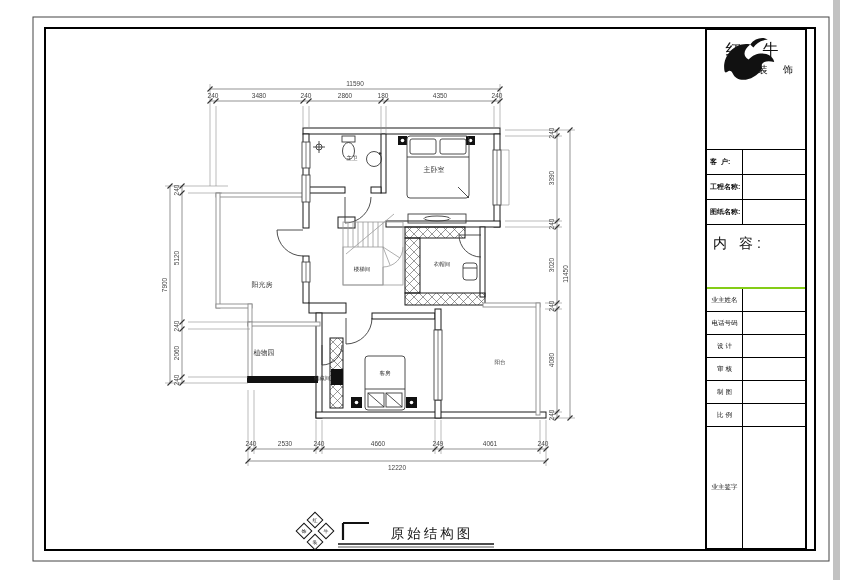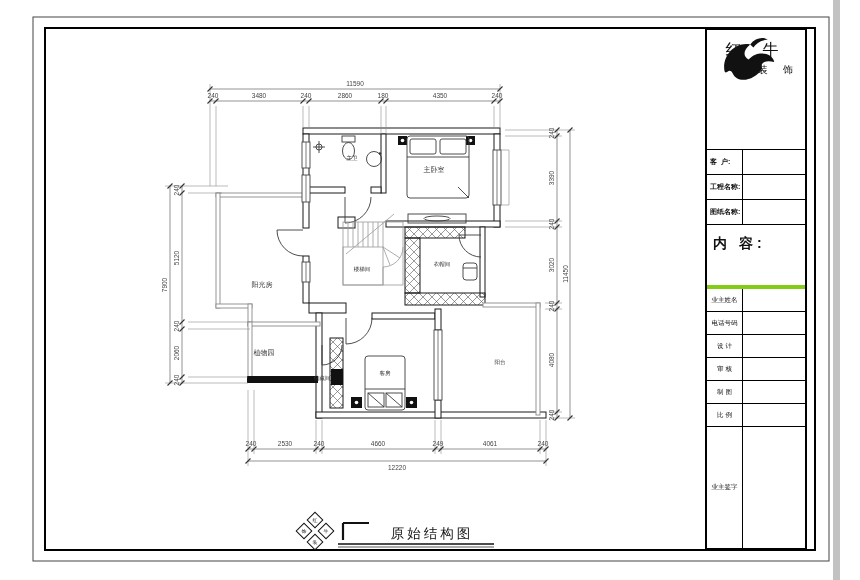--- a/index.html
+++ b/index.html
@@ -36,22 +36,22 @@
   .logo-cell{height:120px;border-bottom:1px solid #000;text-align:center;padding-top:8px;box-sizing:border-box;}
   .brand1{font-family:"DejaVu Serif","Liberation Serif",serif;font-size:16px;letter-spacing:8px;color:#111;margin-top:2px;}
   .brand2{font-family:"DejaVu Serif","Liberation Serif",serif;font-size:10px;letter-spacing:6px;color:#111;text-align:right;padding-right:6px;margin-top:2px;}
   .frow{height:25px;border-bottom:1px solid #000;display:flex;box-sizing:border-box;}
   .flabel{width:36px;border-right:1px solid #000;font-size:7px;font-weight:bold;color:#111;
           display:flex;align-items:center;padding-left:3px;box-sizing:border-box;white-space:pre;}
   .fvalue{flex:1;}
   .statement{height:97px;border-bottom:1px solid #000;padding:4px 3px 0 5px;box-sizing:border-box;}
   .st-head{font-size:8px;font-weight:bold;color:#111;margin-bottom:3px;}
   .st-line{font-size:6.2px;color:#222;line-height:1.55;white-space:pre;}
-  .content-cell{height:64px;border-bottom:4px solid #84cc16;box-sizing:border-box;
-                font-size:14px;font-weight:bold;letter-spacing:4px;color:#111;padding:10px 0 0 6px;}
+  .content-cell{height:64px;border-bottom:2px solid #84cc16;box-sizing:border-box;
+                font-size:14px;font-weight:normal;letter-spacing:4px;color:#111;padding:10px 0 0 6px;}
   .irow{height:23px;border-bottom:1px solid #000;display:flex;box-sizing:border-box;}
   .irow:last-child{border-bottom:none;flex:1;}
   .ilabel{width:36px;border-right:1px solid #000;font-size:6.5px;color:#111;
           display:flex;align-items:center;justify-content:center;box-sizing:border-box;white-space:pre;}
   .ivalue{flex:1;}
   #graystrip{position:absolute;left:833px;top:0;width:7px;height:580px;background:#c2c2c2;}
 </style>
 </head>
 <body>
 

